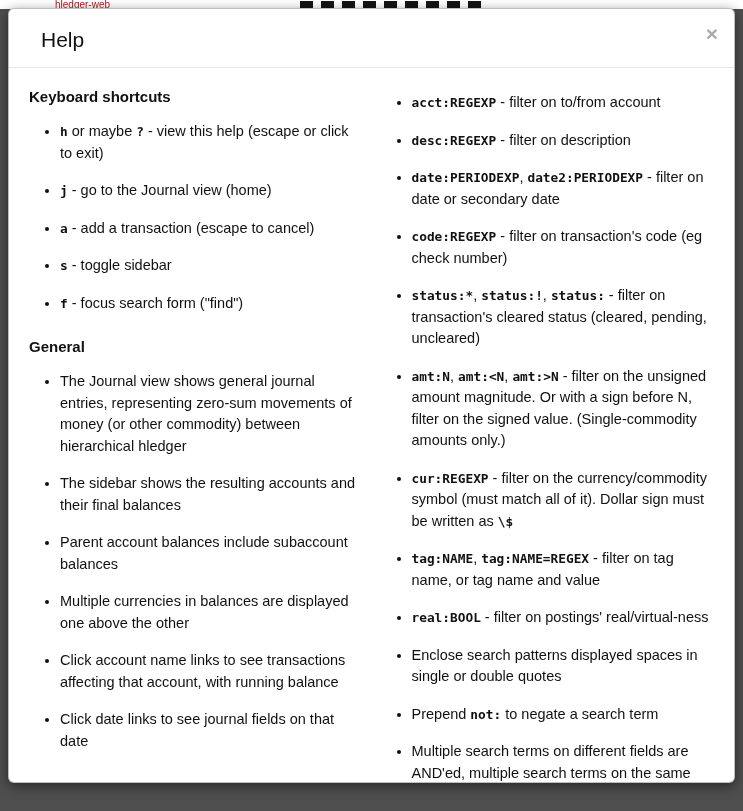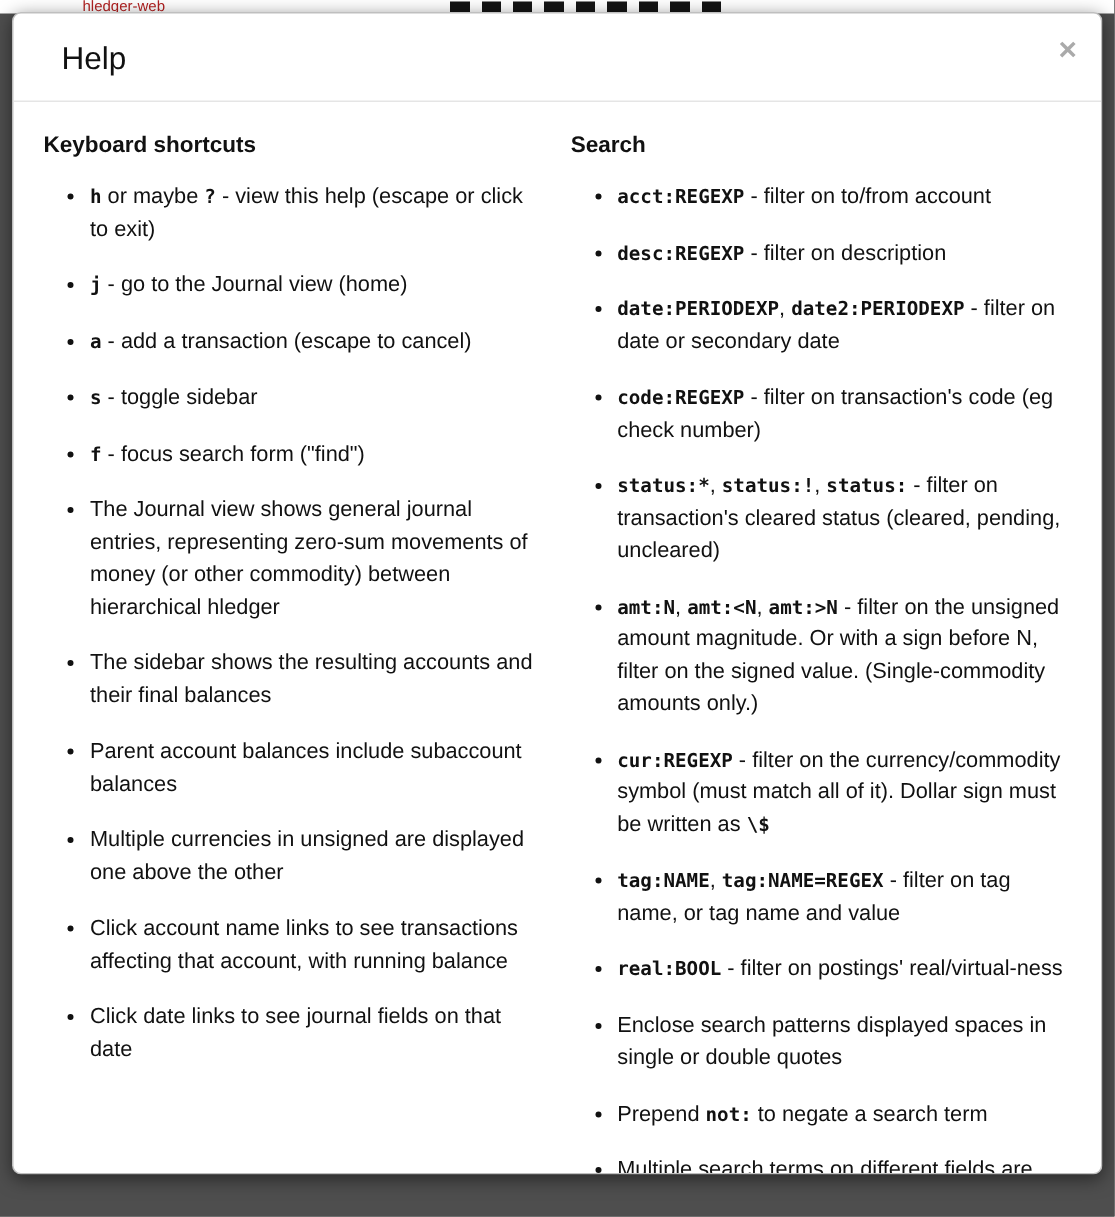--- a/index.html
+++ b/index.html
@@ -131,31 +131,31 @@
     <div class="modal-body">
       <div class="col">
           <h4 class="section-heading">Keyboard shortcuts</h4>
           <ul class="help-list">
             <li><code>h</code> or maybe <code>?</code> - view this help (escape or click to exit)</li>
             <li><code>j</code> - go to the Journal view (home)</li>
             <li><code>a</code> - add a transaction (escape to cancel)</li>
             <li><code>s</code> - toggle sidebar</li>
             <li><code>f</code> - focus search form ("find")</li>
           </ul>
+          <h4 class="section-heading">General</h4>
           <ul class="help-list">
             <li>The Journal view shows general journal entries, representing zero-sum movements of money (or other commodity) between hierarchical hledger</li>
             <li>The sidebar shows the resulting accounts and their final balances</li>
             <li>Parent account balances include subaccount balances</li>
-            <li>Multiple currencies in unsigned are displayed one above the other</li>
+            <li>Multiple currencies in balances are displayed one above the other</li>
             <li>Click account name links to see transactions affecting that account, with running balance</li>
             <li>Click date links to see journal fields on that date</li>
           </ul>
         </div>
       <div class="col">
-          <h4 class="section-heading">Search</h4>
           <ul class="help-list">
             <li><code>acct:REGEXP</code> - filter on to/from account</li>
             <li><code>desc:REGEXP</code> - filter on description</li>
             <li><code>date:PERIODEXP</code>, <code>date2:PERIODEXP</code> - filter on date or secondary date</li>
             <li><code>code:REGEXP</code> - filter on transaction's code (eg check number)</li>
             <li><code>status:*</code>, <code>status:!</code>, <code>status:</code> - filter on transaction's cleared status (cleared, pending, uncleared)</li>
             <li><code>amt:N</code>, <code>amt:&lt;N</code>, <code>amt:&gt;N</code> - filter on the unsigned amount magnitude. Or with a sign before N, filter on the signed value. (Single-commodity amounts only.)</li>
             <li><code>cur:REGEXP</code> - filter on the currency/commodity symbol (must match all of it). Dollar sign must be written as <code>\$</code></li>
             <li><code>tag:NAME</code>, <code>tag:NAME=REGEX</code> - filter on tag name, or tag name and value</li>
             <li><code>real:BOOL</code> - filter on postings' real/virtual-ness</li>

